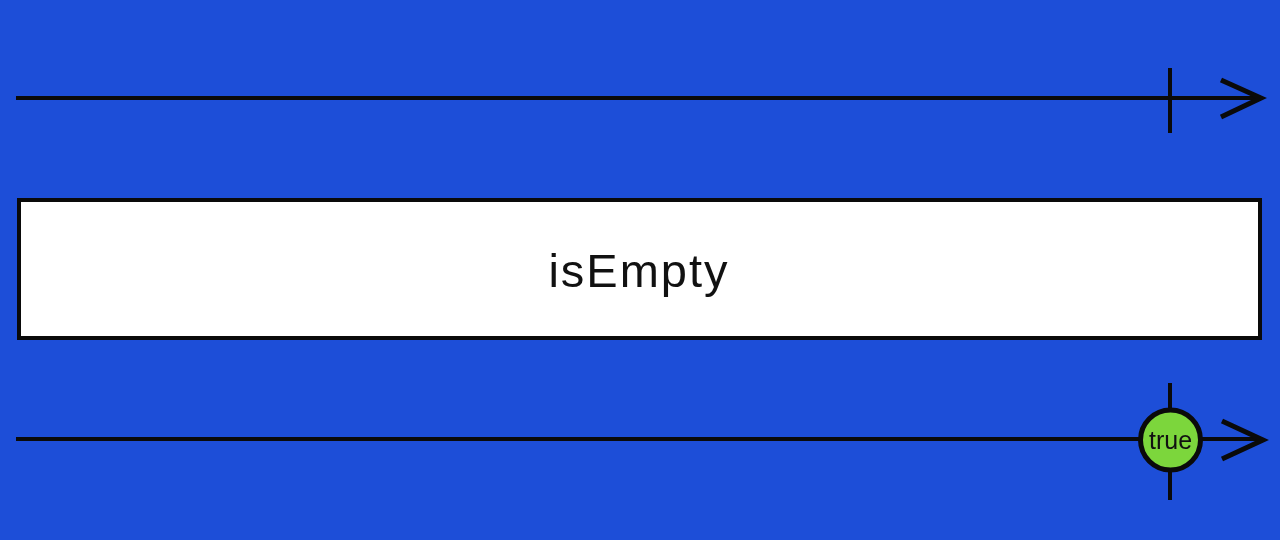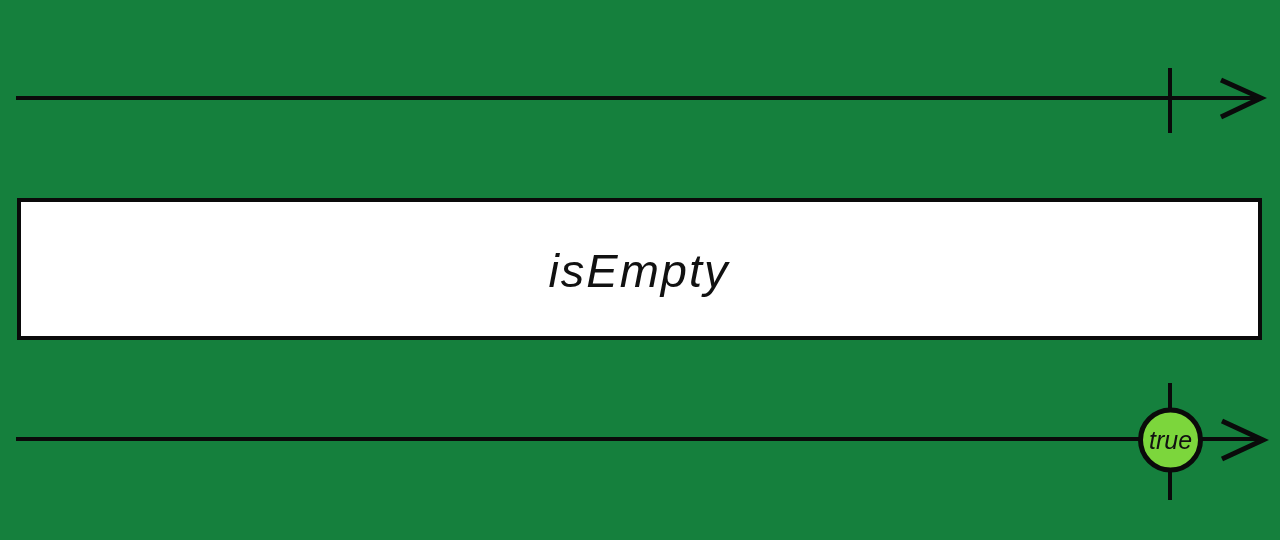--- a/index.html
+++ b/index.html
@@ -4,24 +4,23 @@
 <style>
   html, body {
     margin: 0;
     padding: 0;
     background: #ffffff;
   }
   .diagram-stage {
     position: relative;
     width: 1280px;
     height: 540px;
-    background: #15803d;
+    background: #1d4ed8;
     overflow: hidden;
     font-family: "Liberation Sans", "DejaVu Sans", sans-serif;
-    font-style: italic;
   }
   svg { display: block; }
   .timeline-line {
     stroke: #0a0a0a;
     stroke-width: 4;
   }
   .complete-tick {
     stroke: #0a0a0a;
     stroke-width: 4;
   }

